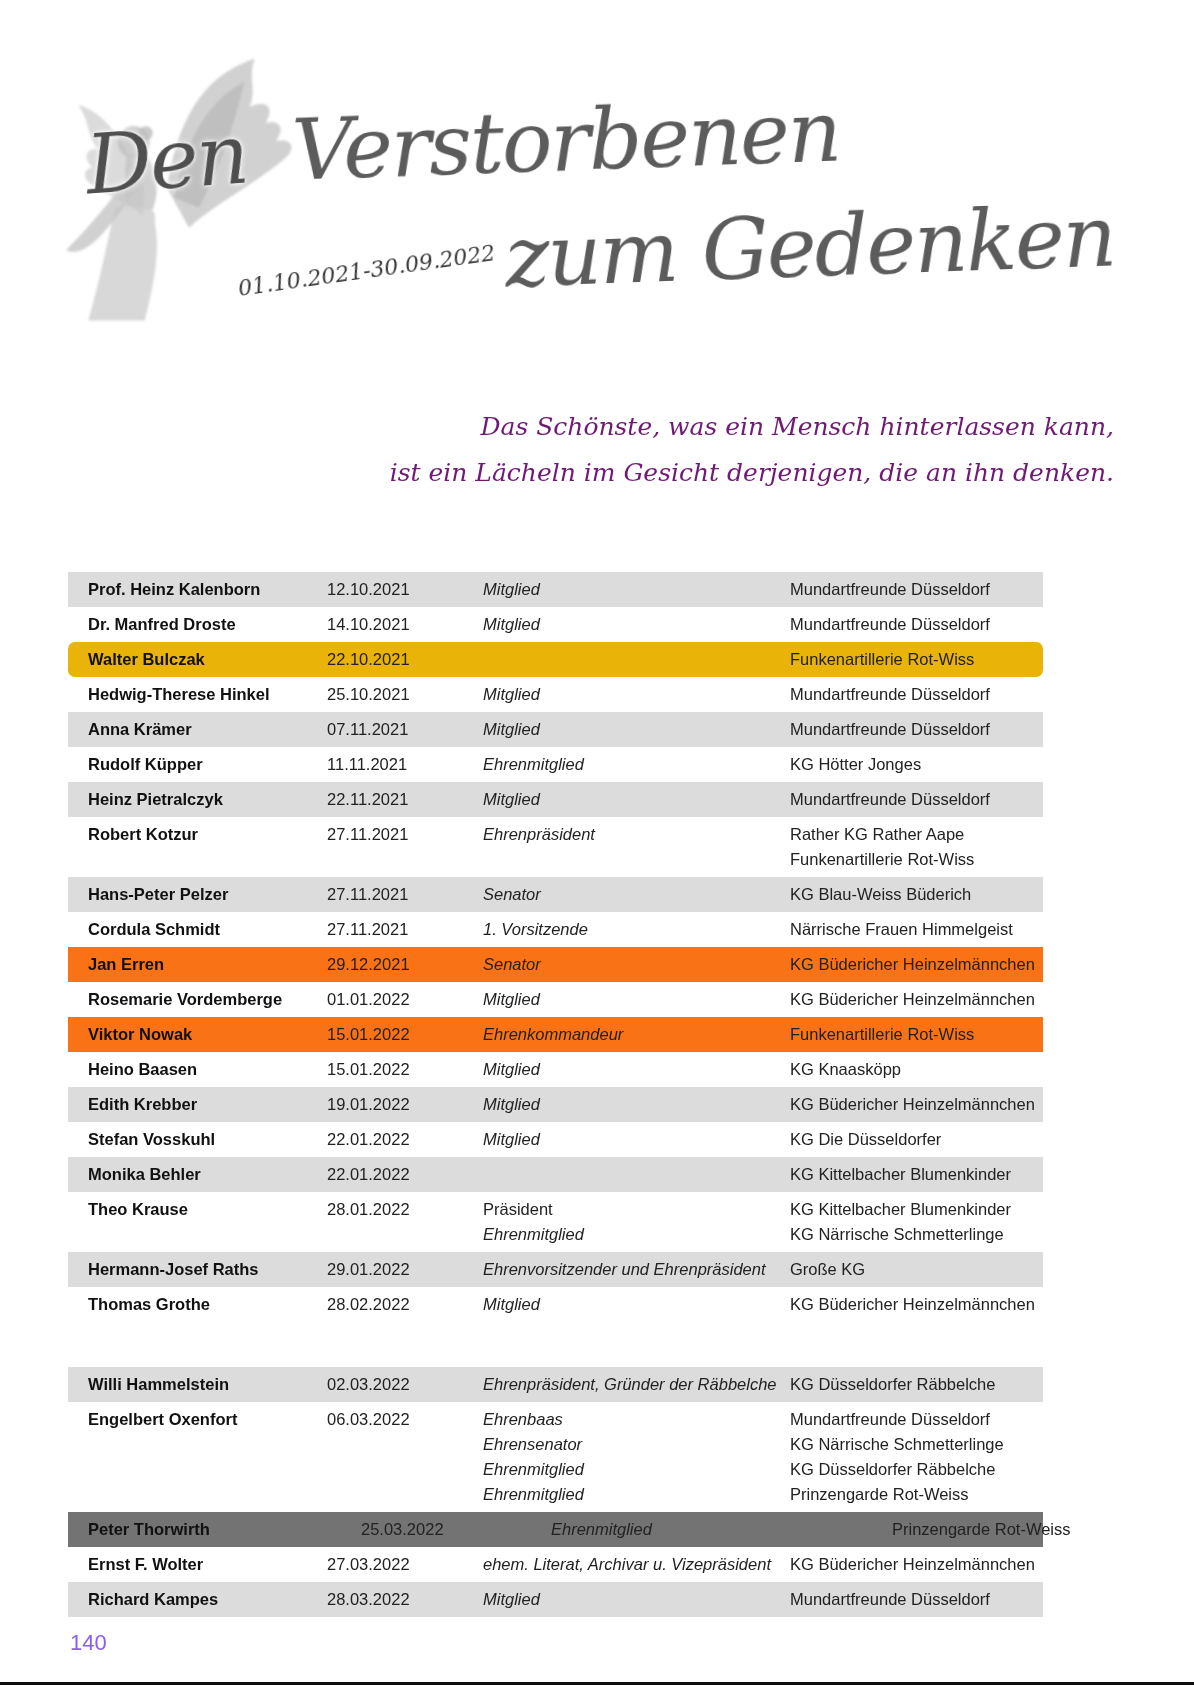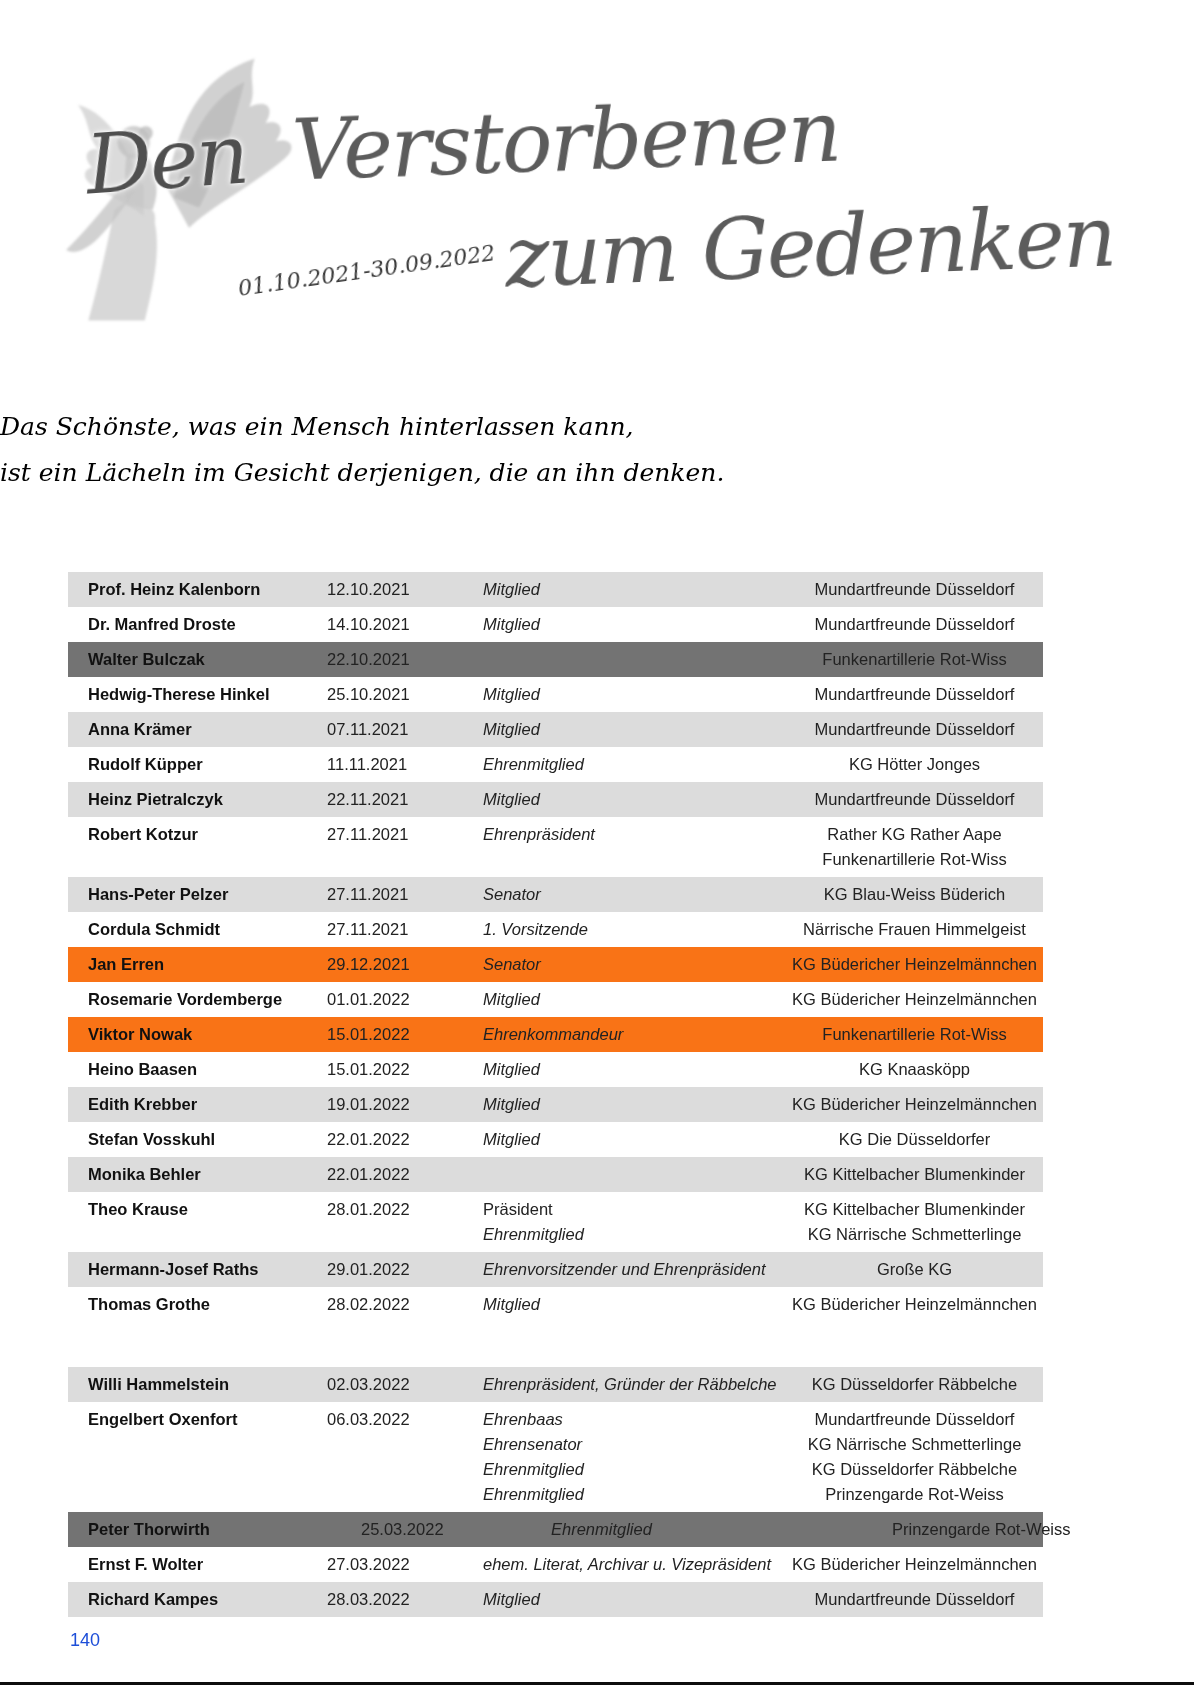--- a/index.html
+++ b/index.html
@@ -40,26 +40,26 @@
     position: absolute;
     left: 48px; top: 36px;
     width: 272px; height: 288px;
   }
 
   
   .quote {
     position: absolute;
     left: 0; top: 404px;
     width: 1114px;
-    text-align: left;
+    text-align: right;
     font-family: "DejaVu Serif", serif;
     font-style: italic;
     font-size: 25px;
     line-height: 46px;
-    color: #000000;
+    color: #701a75;
   }
 
   
   .mtable {
     position: absolute;
     left: 68px; top: 572px;
     width: 975px;
   }
   .row {
     display: grid;
@@ -68,29 +68,29 @@
     padding: 5px 0;
   }
   .row.shaded { background: #dcdcdc; }
   .cell {
     font-size: 16.5px;
     line-height: 25px;
     color: #222222;
   }
   .cell .line { white-space: nowrap; }
   .cell.name { font-weight: bold; color: #111111; padding-left: 20px; }
-  .cell.org  { text-align: center; padding-right: 4px; }
+  .cell.org  { text-align: left; padding-right: 4px; }
   .line.it   { font-style: italic; }
 
   
   .pagenum {
     position: absolute;
     left: 70px; top: 1630px;
-    font-size: 18px;
-    color: #1d4ed8;
+    font-size: 22px;
+    color: #8b5cf6;
   }
   .bottom-rule {
     position: absolute;
     left: 0; bottom: 0;
     width: 100%; height: 3px;
     background: #0d0d0d;
   }
 </style>
 </head>
 <body>
@@ -140,21 +140,21 @@
       <div class="row plain">
         <div class="cell name">Dr. Manfred Droste</div>
         <div class="cell date">14.10.2021</div>
         <div class="cell role">
           <div class="line it">Mitglied</div>
         </div>
         <div class="cell org">
           <div class="line">Mundartfreunde Düsseldorf</div>
         </div>
       </div>
-      <div class="row shaded" style="background: #737373;">
+      <div class="row shaded" style="background: #eab308; border-radius: 7px;">
         <div class="cell name">Walter Bulczak</div>
         <div class="cell date">22.10.2021</div>
         <div class="cell role"></div>
         <div class="cell org">
           <div class="line">Funkenartillerie Rot-Wiss</div>
         </div>
       </div>
       <div class="row plain">
         <div class="cell name">Hedwig-Therese Hinkel</div>
         <div class="cell date">25.10.2021</div>

